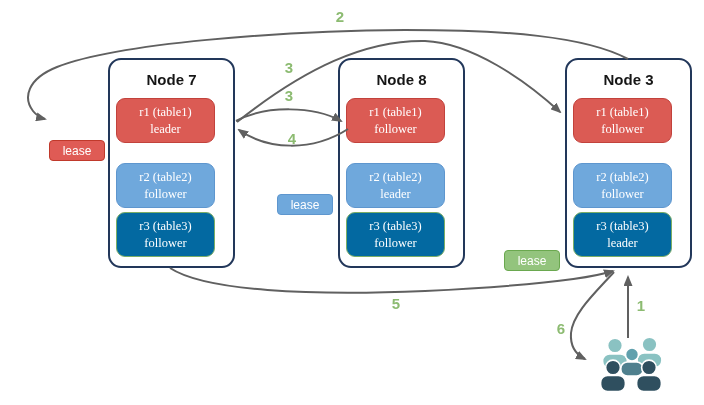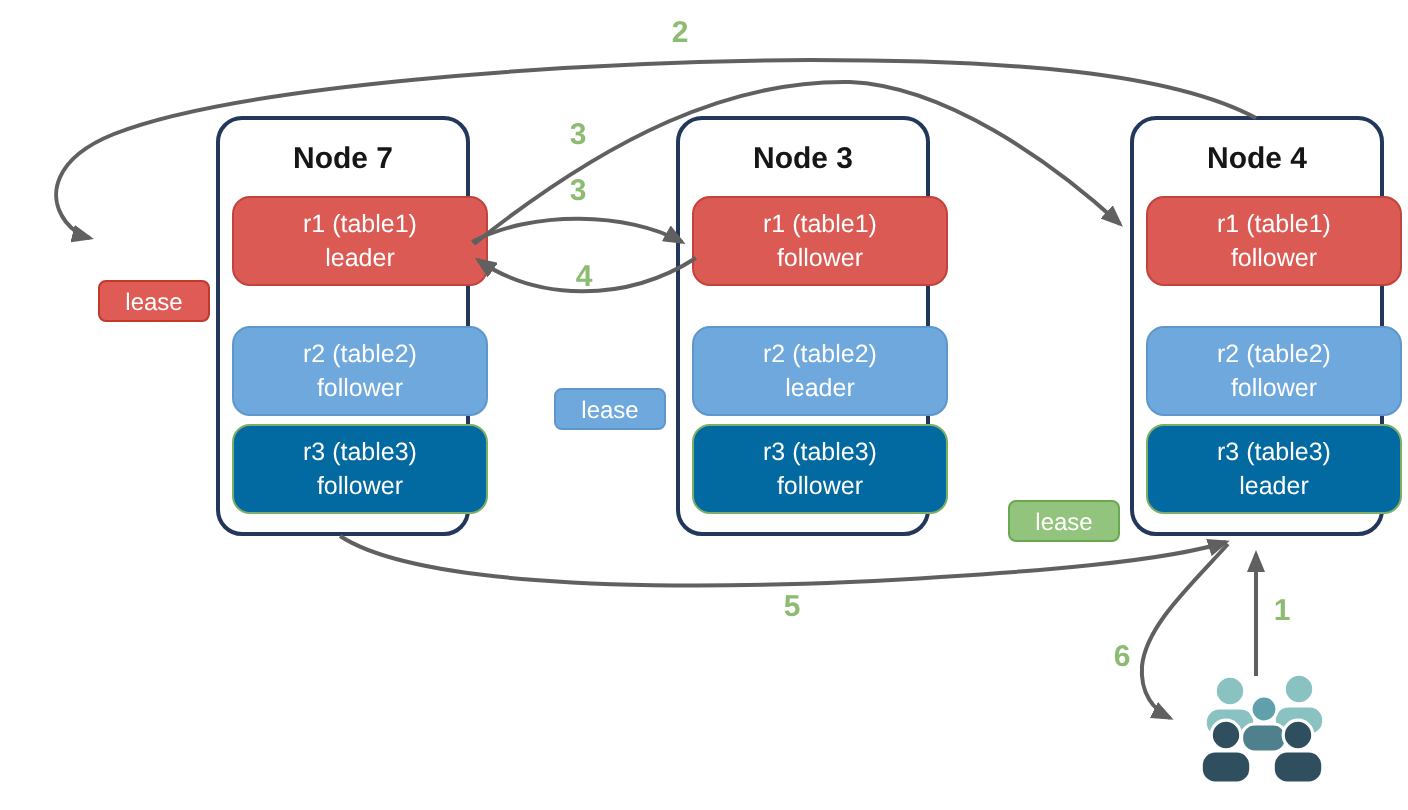--- a/index.html
+++ b/index.html
@@ -13,24 +13,25 @@
     border:2px solid #22375a;border-radius:13px;z-index:1;
   }
   #node1{left:108px;top:58px}
   #node2{left:338px;top:58px}
   #node3{left:565px;top:58px}
   .node-title{
     display:block;text-align:center;margin-top:11px;
     font-size:15px;font-weight:bold;color:#161616;
   }
   .replica{
-    position:absolute;left:6px;width:128px;height:45px;border-radius:9px;
+    position:absolute;left:6px;width:99px;height:45px;border-radius:9px;
     color:#ffffff;font-size:12.5px;text-align:center;
     display:flex;flex-direction:column;justify-content:center;line-height:1.3;
     box-sizing:border-box;
+    font-family:Liberation Serif, serif;
   }
   .rep-1{top:38px}.rep-2{top:103px}.rep-3{top:152px}
   .rep-red{background:#db5b54;border:1.5px solid #c2423c}
   .rep-blue{background:#6fa8dc;border:1.5px solid #5e96ce}
   .rep-green{background:#0369a1;border:1.5px solid #7bae66}
   
   .lease{
     position:absolute;width:56px;height:21px;border-radius:4px;z-index:2;
     color:#ffffff;font-size:12px;display:flex;align-items:center;justify-content:center;
     box-sizing:border-box;
@@ -70,37 +71,37 @@
       <span>r2 (table2)</span>
       <span>follower</span>
     </div>
     <div class="replica rep-3 rep-green">
       <span>r3 (table3)</span>
       <span>follower</span>
     </div>
   </div>
 
   <div class="node" id="node2">
-    <span class="node-title">Node 3</span>
+    <span class="node-title">Node 8</span>
     <div class="replica rep-1 rep-red">
       <span>r1 (table1)</span>
       <span>follower</span>
     </div>
     <div class="replica rep-2 rep-blue">
       <span>r2 (table2)</span>
       <span>leader</span>
     </div>
     <div class="replica rep-3 rep-green">
       <span>r3 (table3)</span>
       <span>follower</span>
     </div>
   </div>
 
   <div class="node" id="node3">
-    <span class="node-title">Node 4</span>
+    <span class="node-title">Node 3</span>
     <div class="replica rep-1 rep-red">
       <span>r1 (table1)</span>
       <span>follower</span>
     </div>
     <div class="replica rep-2 rep-blue">
       <span>r2 (table2)</span>
       <span>follower</span>
     </div>
     <div class="replica rep-3 rep-green">
       <span>r3 (table3)</span>

